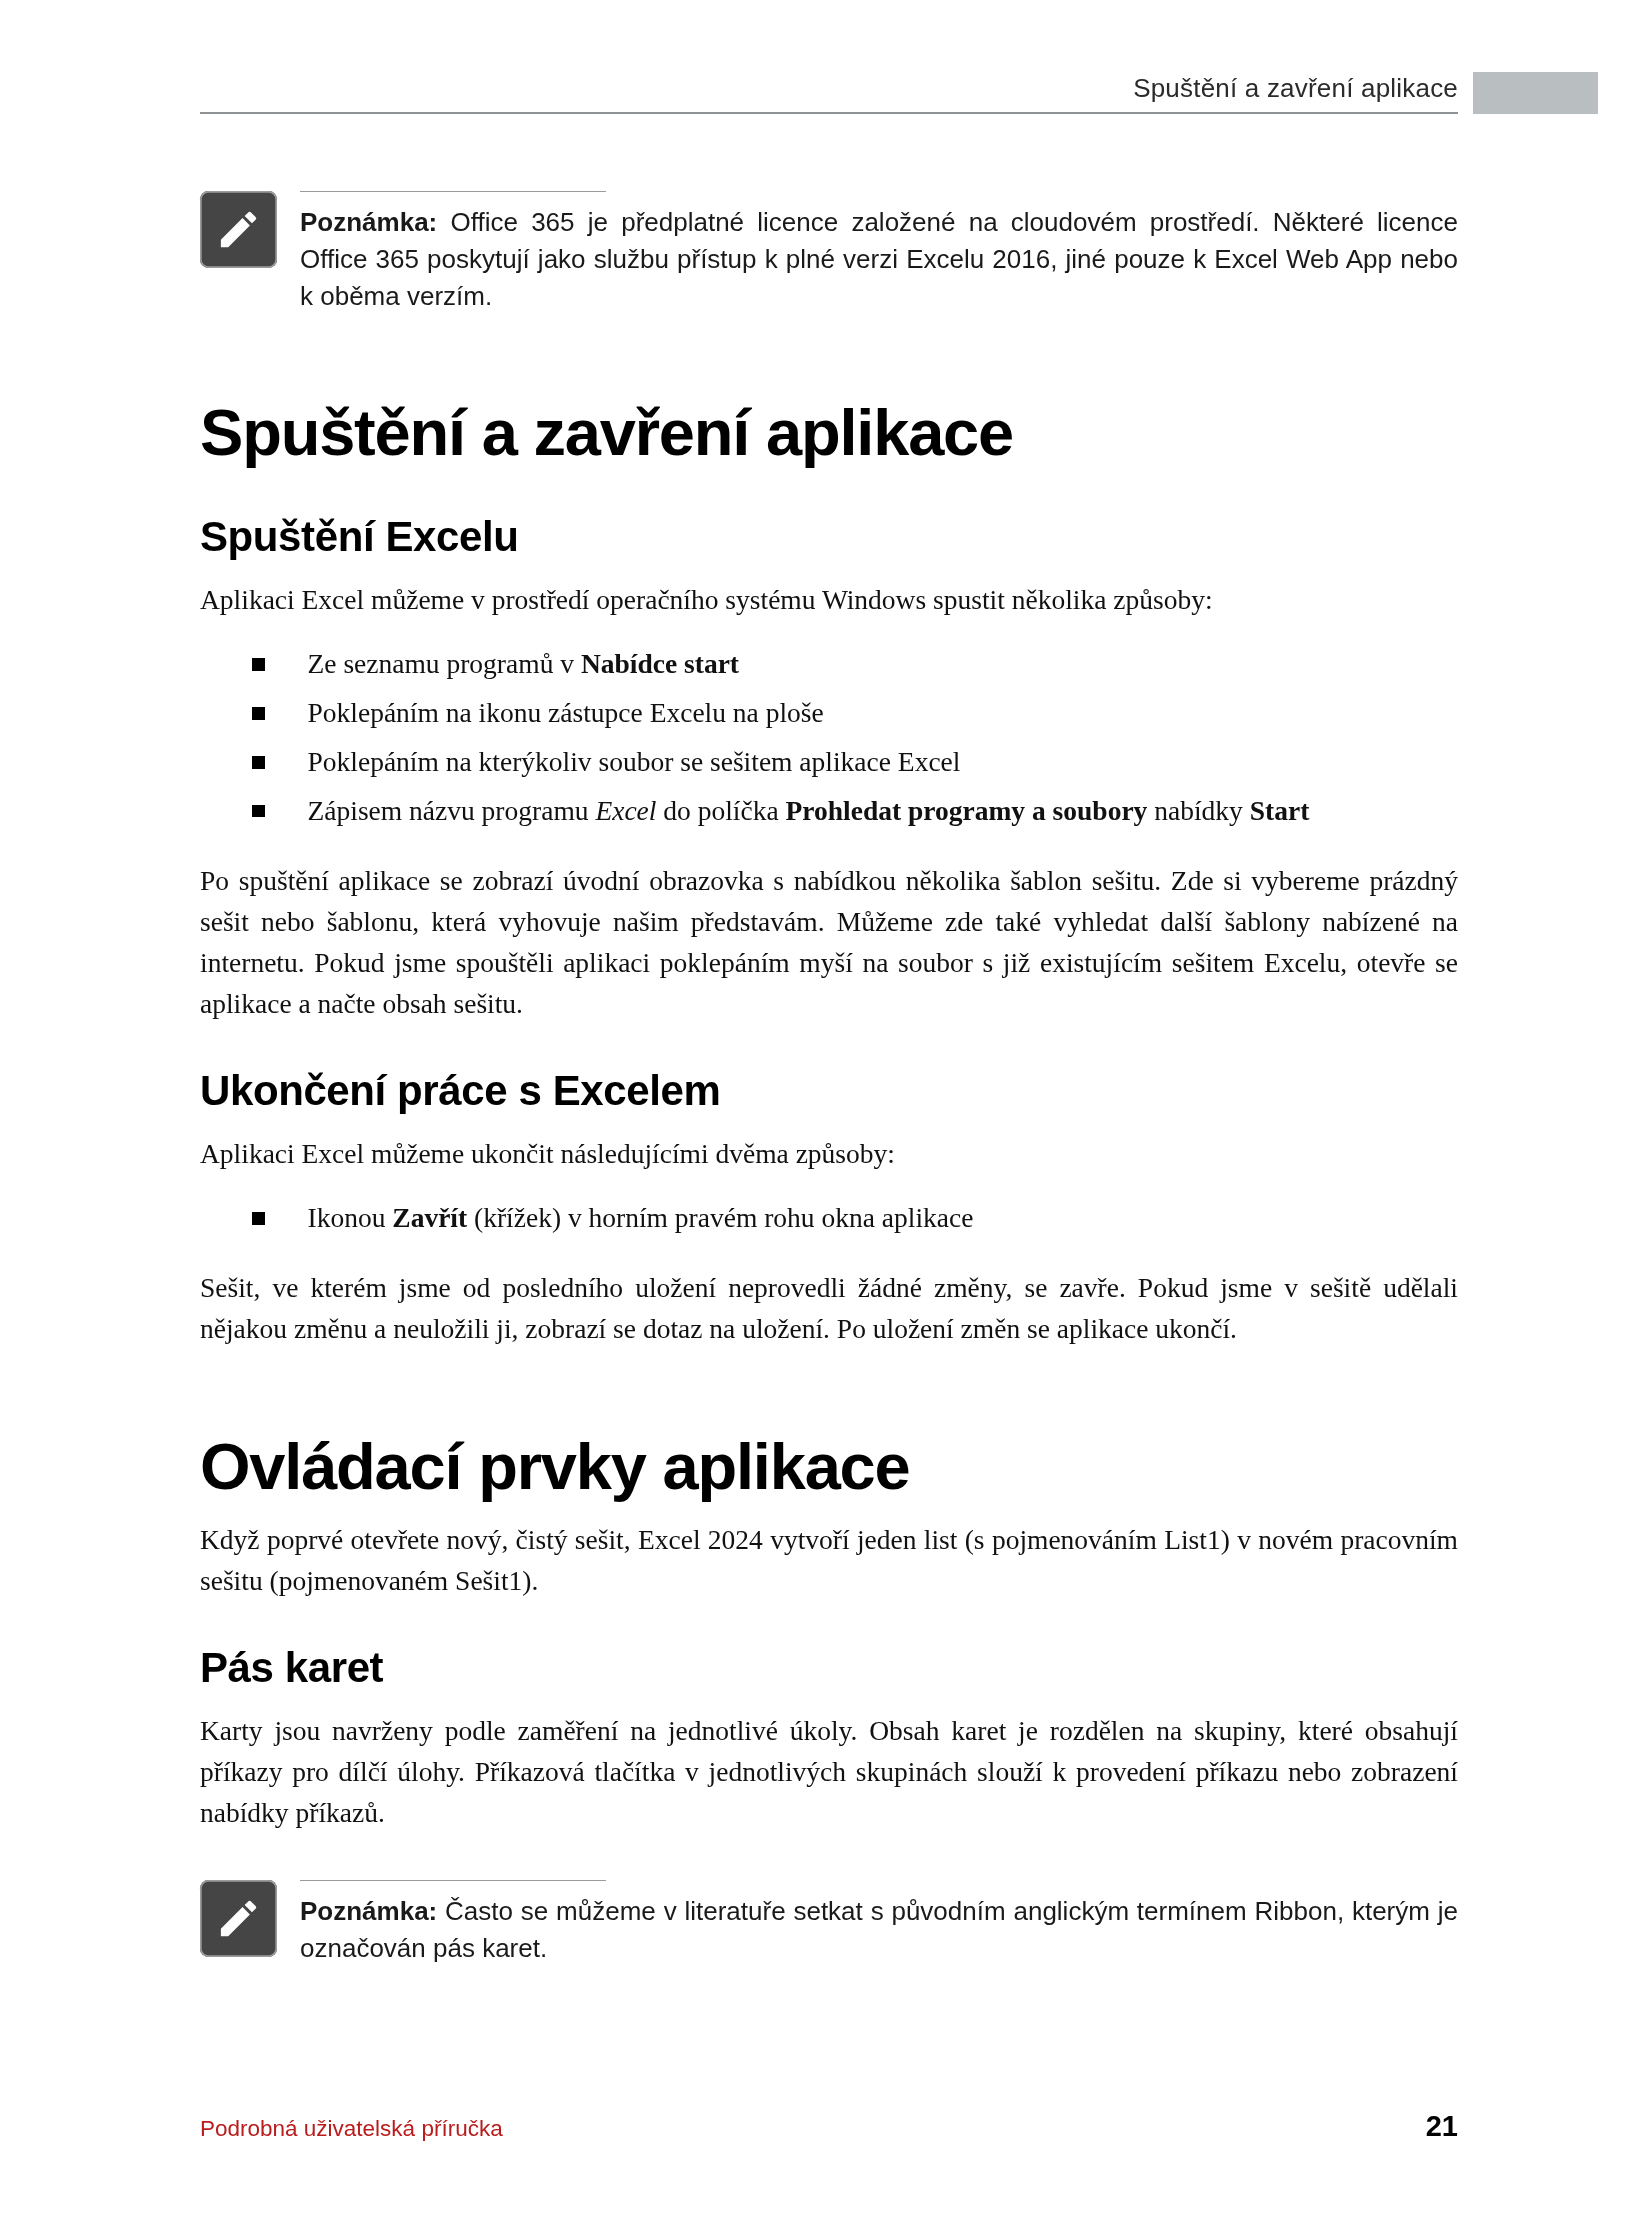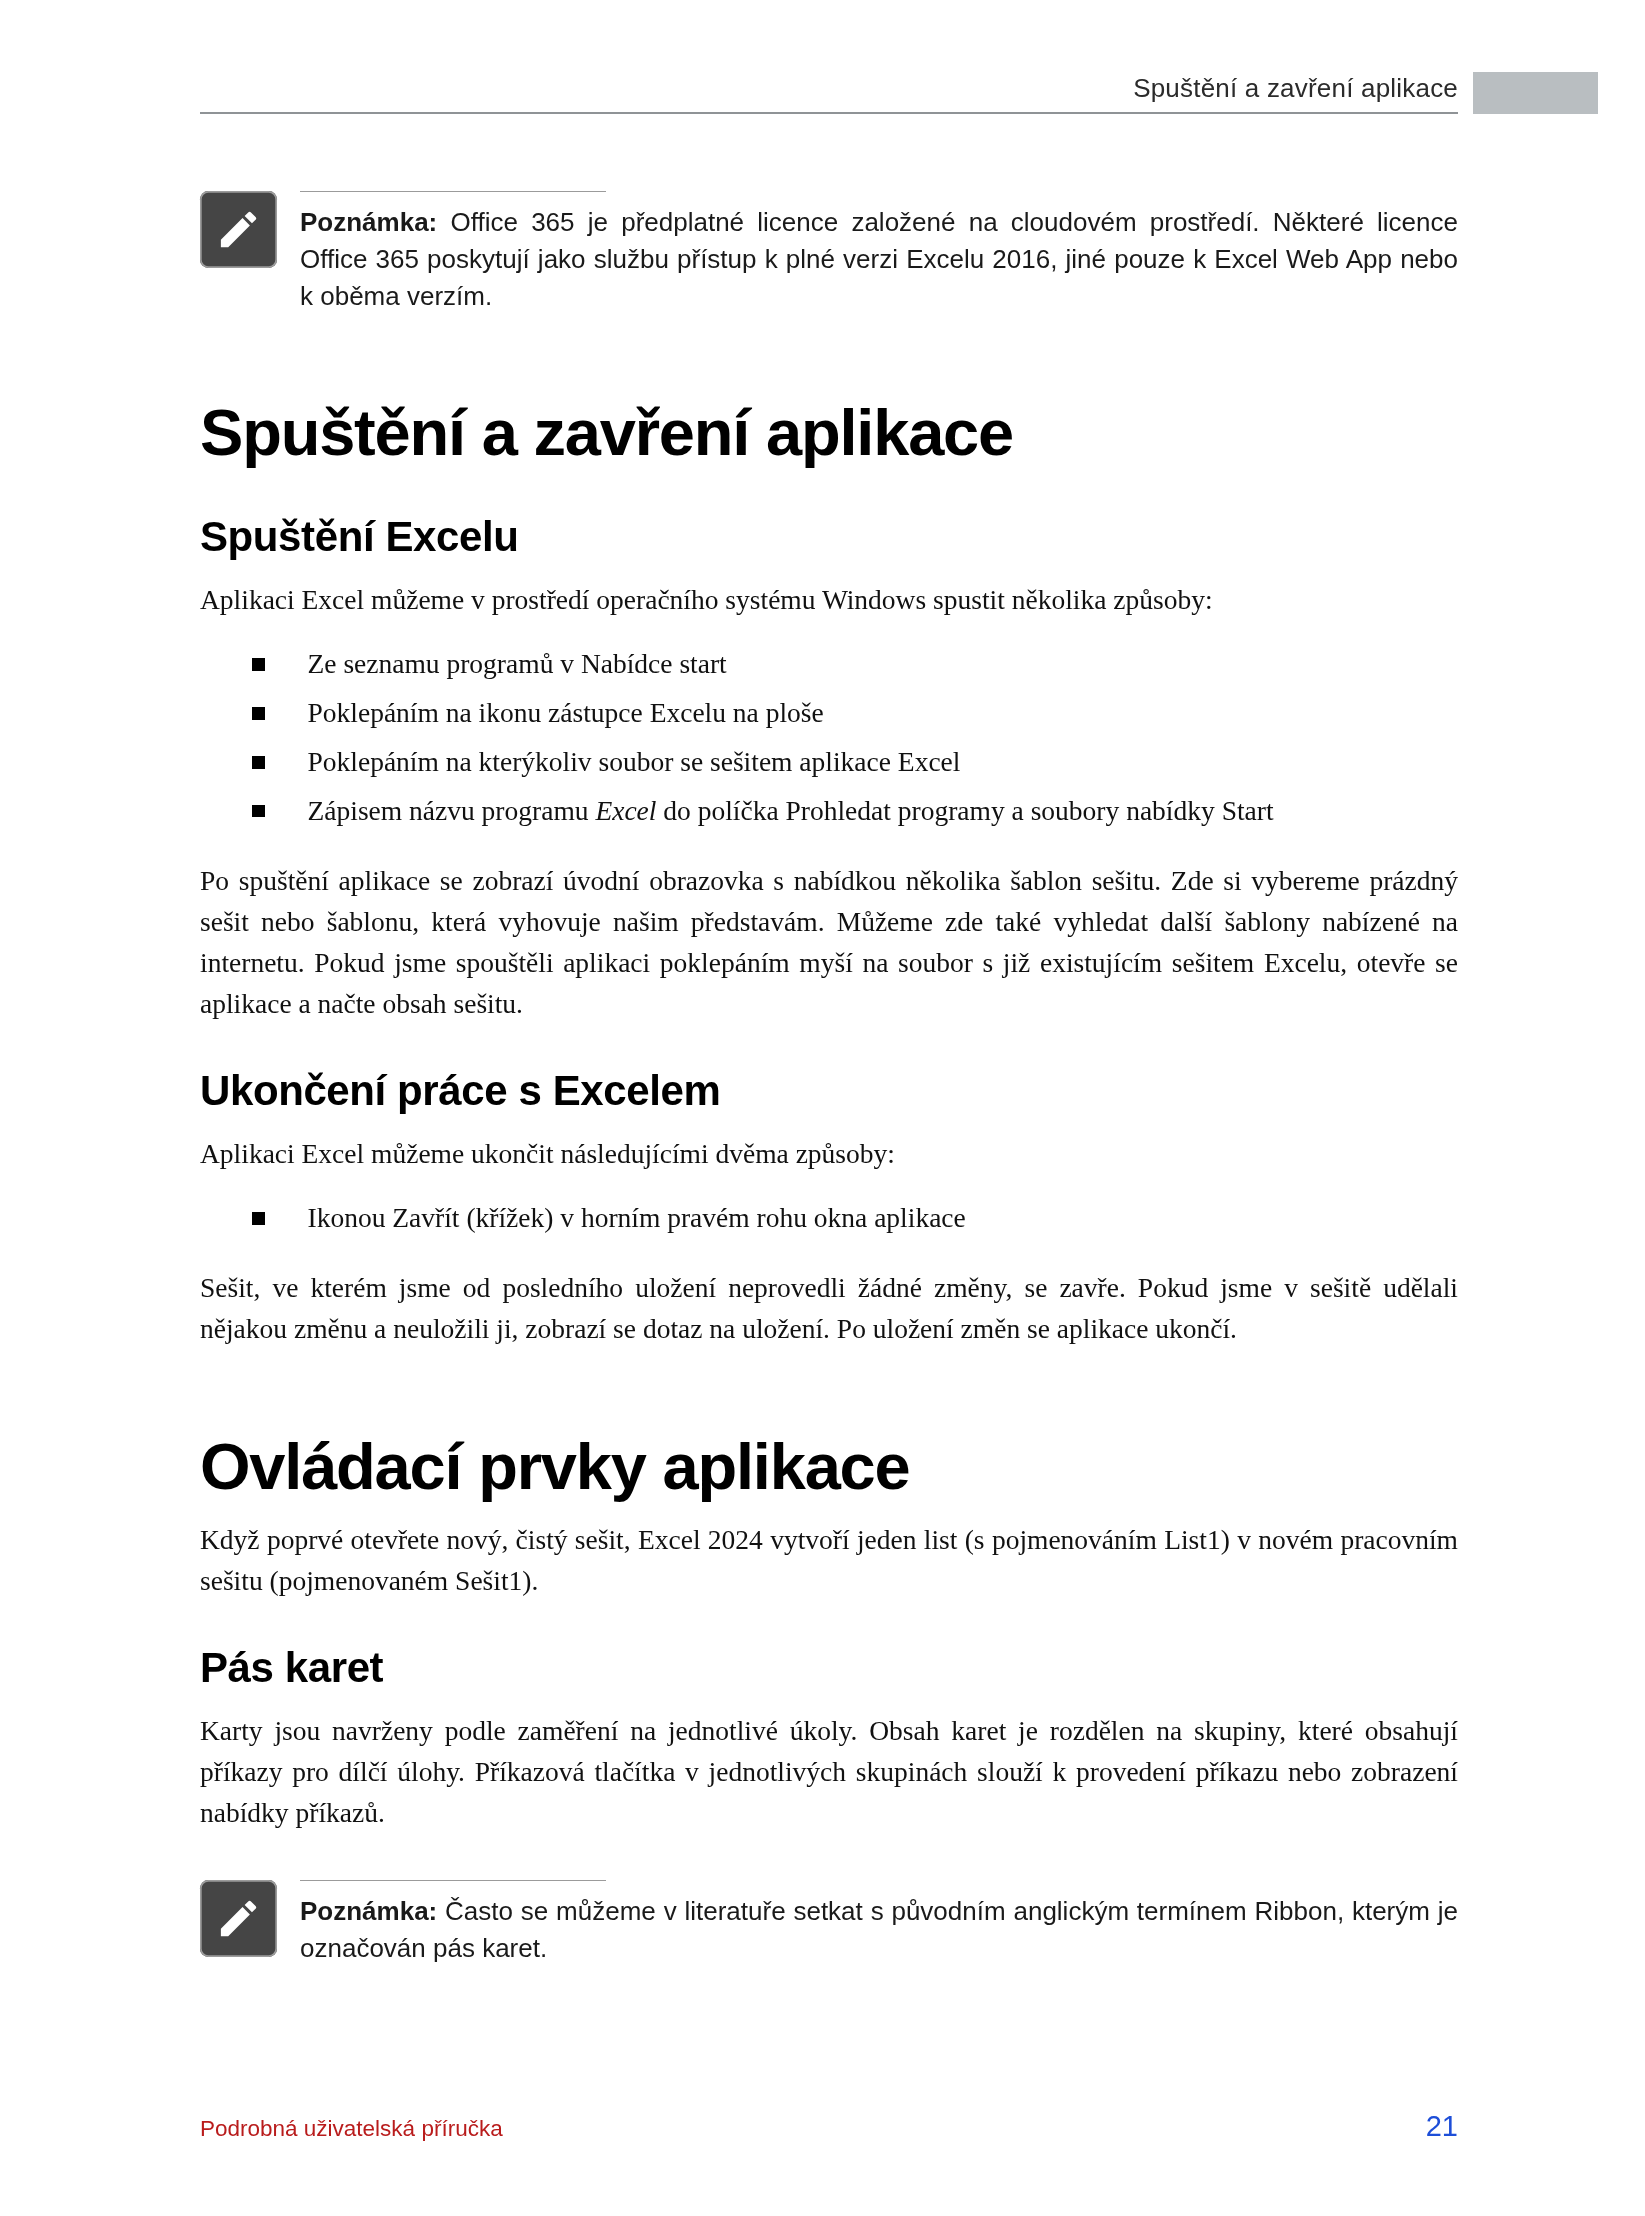--- a/index.html
+++ b/index.html
@@ -115,43 +115,43 @@
     line-height: 38px;
   }
   .sq {
     flex: none;
     width: 12.5px;
     height: 12.5px;
     background: #000;
     margin: 13.3px 0 0 52px;
   }
   .li-body { margin-left: 43px; }
-  .li-body b { font-weight: normal; }
+  .li-body b { font-weight: bold; }
   .li-body i { font-style: italic; }
 
   
   .footer {
     position: absolute;
     left: 200px;
     right: 140px;
     bottom: 73px;
     display: flex;
     justify-content: space-between;
     align-items: baseline;
   }
   .footer-left {
     font-family: "Liberation Sans", "DejaVu Sans", sans-serif;
     font-size: 22.5px;
     color: #b91c1c;
   }
   .footer-page {
     font-family: "Liberation Sans", "DejaVu Sans", sans-serif;
-    font-weight: normal;
+    font-weight: bold;
     font-size: 29px;
-    color: #1d4ed8;
+    color: #000000;
   }
 </style>
 </head>
 <body>
 
 <div class="page">
 
   <span class="header-tab"></span>
 
   <div class="content">

